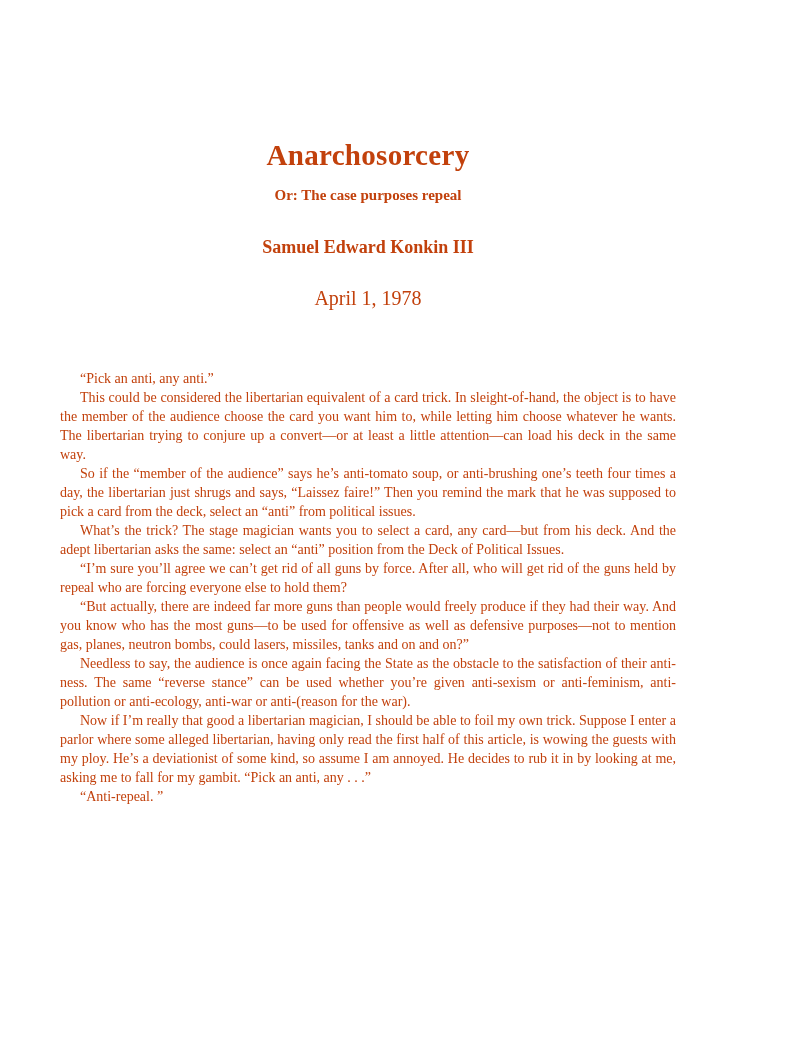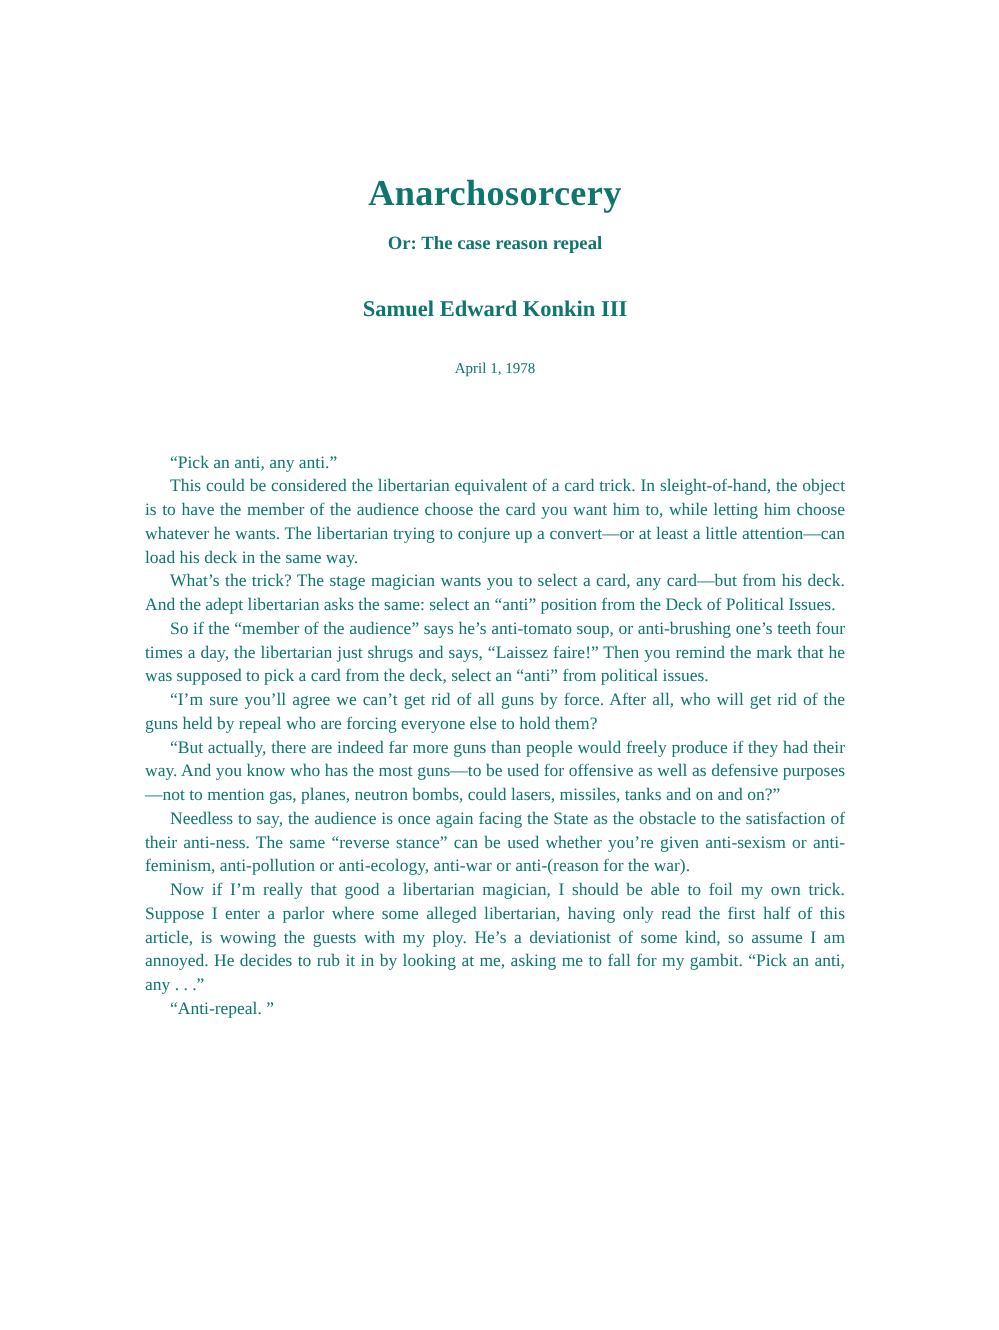--- a/index.html
+++ b/index.html
@@ -5,24 +5,24 @@
   html, body {
     margin: 0;
     padding: 0;
     background: #ffffff;
   }
   .page {
     position: relative;
     width: 799px;
     height: 928px;
     background: #ffffff;
-    color: #0f766e;
+    color: #c2410c;
     font-family: "Liberation Serif", "DejaVu Serif", serif;
     box-sizing: border-box;
-    padding: 140px 123px 0 116px;
+    padding: 140px 123px 0 60px;
     overflow: hidden;
   }
   .doc-header {
     text-align: center;
   }
   .doc-title {
     font-size: 29px;
     font-weight: bold;
     margin: 0;
     line-height: 1.05;
@@ -32,21 +32,21 @@
     font-size: 15px;
     font-weight: bold;
     margin-top: 17px;
   }
   .doc-author {
     font-size: 18px;
     font-weight: bold;
     margin-top: 33px;
   }
   .doc-date {
-    font-size: 12px;
+    font-size: 20px;
     font-weight: normal;
     margin-top: 29px;
   }
   .doc-body {
     margin-top: 59px;
     font-size: 14px;
     line-height: 19px;
     text-align: justify;
   }
   .doc-body p {
@@ -55,28 +55,28 @@
     text-indent: 20px;
     font-family: Liberation Serif, serif;
   }
 </style>
 </head>
 <body>
 
 <div class="page">
   <header class="doc-header">
     <h1 class="doc-title">Anarchosorcery</h1>
-    <div class="doc-subtitle">Or: The case reason repeal</div>
+    <div class="doc-subtitle">Or: The case purposes repeal</div>
     <div class="doc-author">Samuel Edward Konkin III</div>
     <div class="doc-date">April 1, 1978</div>
   </header>
   <article class="doc-body">
       <p>“Pick an anti, any anti.”</p>
       <p>This could be considered the libertarian equivalent of a card trick. In sleight-of-hand, the object is to have the member of the audience choose the card you want him to, while letting him choose whatever he wants. The libertarian trying to conjure up a convert—or at least a little attention—can load his deck in the same way.</p>
+      <p>So if the “member of the audience” says he’s anti-tomato soup, or anti-brushing one’s teeth four times a day, the libertarian just shrugs and says, “Laissez faire!” Then you remind the mark that he was supposed to pick a card from the deck, select an “anti” from political issues.</p>
       <p>What’s the trick? The stage magician wants you to select a card, any card—but from his deck. And the adept libertarian asks the same: select an “anti” position from the Deck of Political Issues.</p>
-      <p>So if the “member of the audience” says he’s anti-tomato soup, or anti-brushing one’s teeth four times a day, the libertarian just shrugs and says, “Laissez faire!” Then you remind the mark that he was supposed to pick a card from the deck, select an “anti” from political issues.</p>
       <p>“I’m sure you’ll agree we can’t get rid of all guns by force. After all, who will get rid of the guns held by repeal who are forcing everyone else to hold them?</p>
       <p>“But actually, there are indeed far more guns than people would freely produce if they had their way. And you know who has the most guns—to be used for offensive as well as defensive purposes—not to mention gas, planes, neutron bombs, could lasers, missiles, tanks and on and on?”</p>
       <p>Needless to say, the audience is once again facing the State as the obstacle to the satisfaction of their anti-ness. The same “reverse stance” can be used whether you’re given anti-sexism or anti-feminism, anti-pollution or anti-ecology, anti-war or anti-(reason for the war).</p>
       <p>Now if I’m really that good a libertarian magician, I should be able to foil my own trick. Suppose I enter a parlor where some alleged libertarian, having only read the first half of this article, is wowing the guests with my ploy. He’s a deviationist of some kind, so assume I am annoyed. He decides to rub it in by looking at me, asking me to fall for my gambit. “Pick an anti, any . . .”</p>
       <p>“Anti-repeal. ”</p>
     </article>
 </div>
 
 </body></html>

